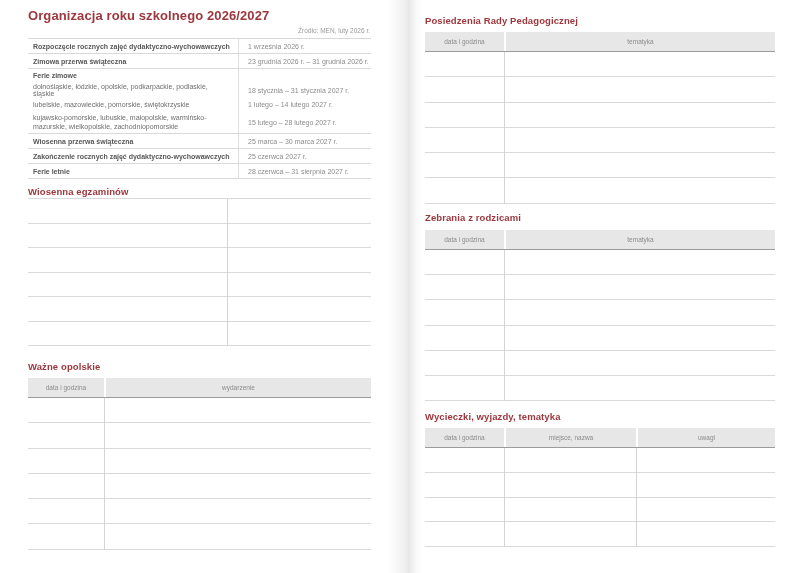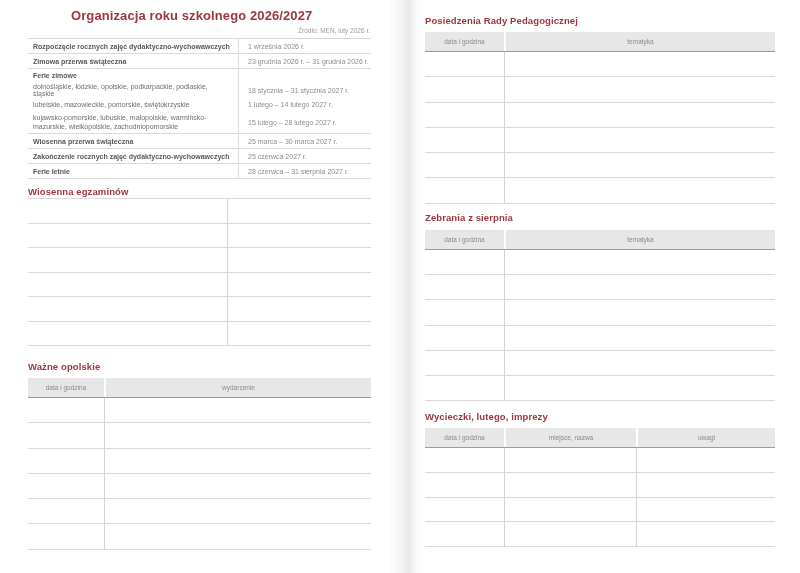--- a/index.html
+++ b/index.html
@@ -11,21 +11,21 @@
   .gutter{
     position:absolute;left:388px;top:0;width:36px;height:573px;
     background:linear-gradient(90deg,rgba(0,0,0,0) 0%,rgba(0,0,0,0.05) 40%,rgba(0,0,0,0.09) 58%,rgba(0,0,0,0.02) 80%,rgba(0,0,0,0) 100%);
     pointer-events:none;
   }
   .page-left{position:absolute;left:28px;top:0;width:343px;height:573px;}
   .page-right{position:absolute;left:425px;top:0;width:350px;height:447px;}
 
   .title{
     position:absolute;left:0;top:8px;width:100%;
-    font-size:13px;font-weight:bold;color:#9c373d;letter-spacing:0.1px;margin-left:43px;
+    font-size:13px;font-weight:bold;color:#9c373d;letter-spacing:0.1px;
   }
   .source{
     position:absolute;right:1px;top:27px;font-size:6.5px;color:#9b9b9b;
   }
   .heading{
     font-size:9.5px;font-weight:bold;color:#9c373d;letter-spacing:0.1px;
   }
   .abs{position:absolute;}
 
   
@@ -157,39 +157,39 @@
         <div class="cline" style="left:79px;"></div>
       <div class="erow" style="height: 24.3px;"></div>
           <div class="erow" style="height: 24.3px;"></div>
           <div class="erow" style="height: 24.3px;"></div>
           <div class="erow" style="height: 24.3px;"></div>
           <div class="erow" style="height: 24.3px;"></div>
           <div class="erow" style="height: 24.3px;"></div>
         </div>
     </div>
 
-    <div class="heading abs" style="top:212px;left:0;">Zebrania z sierpnia</div>
+    <div class="heading abs" style="top:212px;left:0;">Zebrania z rodzicami</div>
     <div class="ftable" style="top:230px;">
       <div class="fhead">
         <div class="hcell" style="width:79px;">data i godzina</div>
         <div class="hgap"></div>
         <div class="hcell" style="flex:1;">tematyka</div>
       </div>
       <div class="fbody">
         <div class="cline" style="left:79px;"></div>
       <div class="erow" style="height: 24.2px;"></div>
           <div class="erow" style="height: 24.2px;"></div>
           <div class="erow" style="height: 24.2px;"></div>
           <div class="erow" style="height: 24.2px;"></div>
           <div class="erow" style="height: 24.2px;"></div>
           <div class="erow" style="height: 24.2px;"></div>
         </div>
     </div>
 
-    <div class="heading abs" style="top:411px;left:0;">Wycieczki, lutego, imprezy</div>
+    <div class="heading abs" style="top:411px;left:0;">Wycieczki, wyjazdy, tematyka</div>
     <div class="ftable" style="top:428px;">
       <div class="fhead">
         <div class="hcell" style="width:79px;">data i godzina</div>
         <div class="hgap"></div>
         <div class="hcell" style="width:130px;">miejsce, nazwa</div>
         <div class="hgap"></div>
         <div class="hcell" style="flex:1;">uwagi</div>
       </div>
       <div class="fbody">
         <div class="cline" style="left:79px;"></div>

